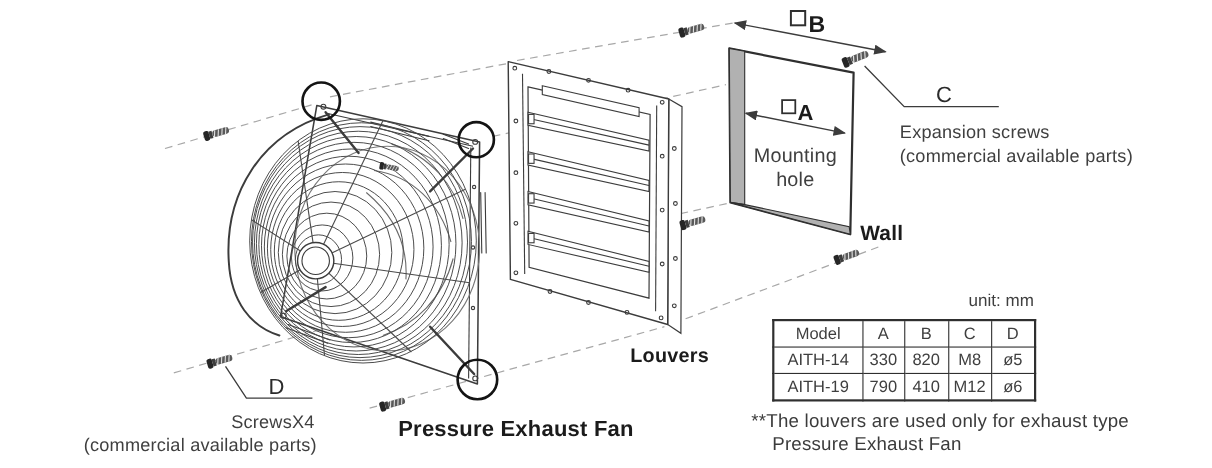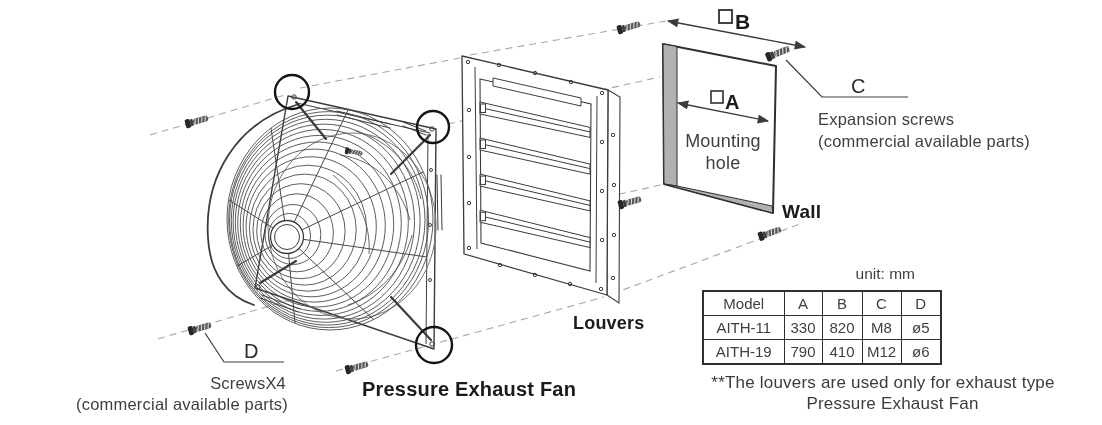--- a/index.html
+++ b/index.html
@@ -18,26 +18,26 @@
     position:absolute;left:702px;top:290px;border-collapse:collapse;
     font-size:15px;color:#3f3f3f;text-align:center;background:#fff;
   }
   #spec-table td,#spec-table th{
     border:1.5px solid #2f2f2f;font-weight:normal;padding:0;height:23px;
     line-height:23px;white-space:nowrap;margin-left:36px;
   }
   #spec-table{border:2.5px solid #2f2f2f;}
   .col-model{width:81px;} .col-a{width:38px;} .col-b{width:40px;} .col-c{width:39px;} .col-d{width:40px;}
   #unit-label{
-    position:absolute;left:775px;top:265px;width:140px;text-align:right;
+    position:absolute;left:800px;top:265px;width:140px;text-align:right;
     font-size:15.5px;color:#3f3f3f;
   }
   #footnote{
     position:absolute;left:683px;top:372px;width:400px;font-size:17px;
-    color:#3b3b3b;line-height:21px;letter-spacing:0.2px;text-align:center;
+    color:#3b3b3b;line-height:21px;letter-spacing:0.2px;
   }
   #footnote .line2{margin-left:19px;}
 </style>
 </head>
 <body>
 
 <div id="stage">
 
 <svg id="diagram-svg" width="1102" height="425" viewBox="0 0 1102 425">
   <defs>
@@ -259,21 +259,21 @@
   </colgroup>
   <tbody>
         <tr>
     <th>Model</th>
     <th>A</th>
     <th>B</th>
     <th>C</th>
     <th>D</th>
   </tr>
   <tr>
-    <td>AITH-11</td>
+    <td>AITH-14</td>
     <td>330</td>
     <td>820</td>
     <td>M8</td>
     <td>ø5</td>
   </tr>
   <tr>
     <td>AITH-19</td>
     <td>790</td>
     <td>410</td>
     <td>M12</td>

